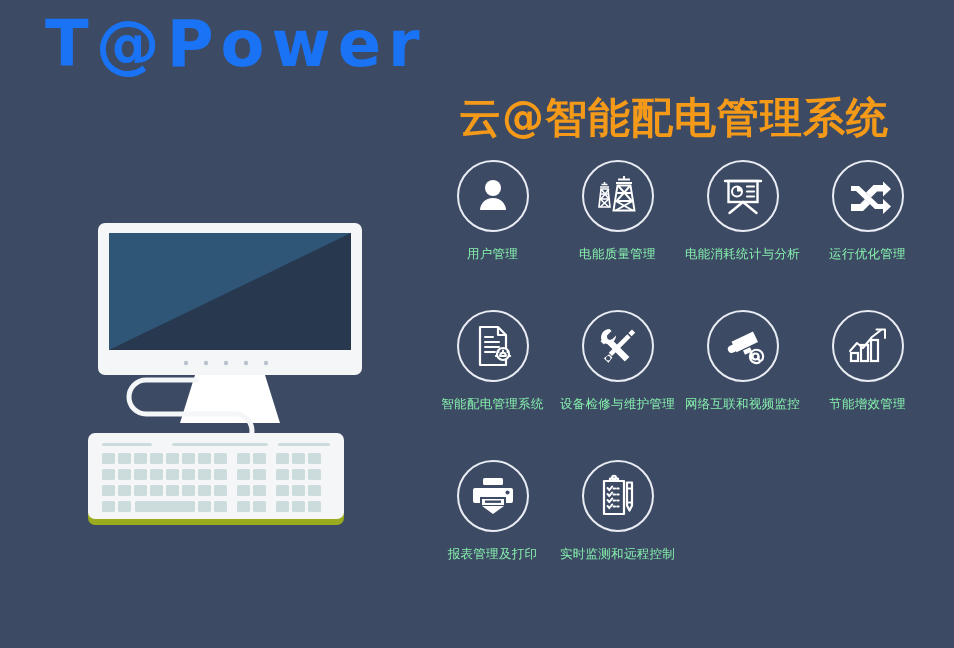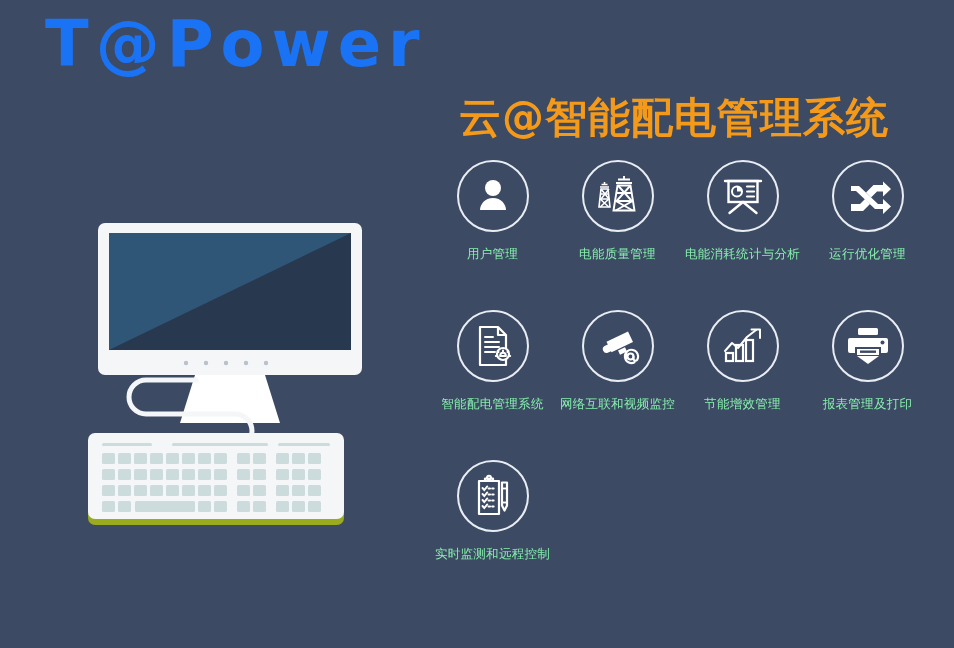--- a/index.html
+++ b/index.html
@@ -224,20 +224,35 @@
           <path d="M15 14h8M15 19h14M15 24h14M15 29h10" stroke-width="2" stroke-linecap="round"></path>
 
           <circle cx="33" cy="31" r="6" fill="#3c4a64"></circle>
           <path d="M30 33h6M33 27.5v1M37.5 29l.8-.8M28.5 29l-.8-.8M39 33h1.2M27 33h-1.2" stroke-width="2" stroke-linecap="round"></path>
           <path d="M30.2 32.5a2.8 2.8 0 0 1 5.6 0" stroke-width="2"></path>
         </svg>
       </div>
       <div class="feature-label">智能配电管理系统</div>
     </div>
 
+    <div class="feature">
+      <div class="feature-circle">
+        <svg width="46" height="46" viewBox="0 0 46 46" fill="#ffffff">
+
+          <path d="M14.5 6a8.5 8.5 0 0 0-8 11.2l-1 1 3.4 3.4 1-1A8.5 8.5 0 0 0 21 12.5l-4.7 4.7-3.6-.9-.9-3.6L16.5 8A8.5 8.5 0 0 0 14.5 6z"></path>
+          <path d="M11.8 20.5l18 18 4.6-4.6-18-18z" transform="rotate(0)"></path>
+
+          <path d="M37 6.5l3.2 3.2-3.6 3.6-3.2-3.2z"></path>
+          <path d="M32.4 11.2l3.2 3.2L17 33l-3.2-3.2z"></path>
+          <path d="M14.2 31.2l3.2 3.2-4 5.4-4.6-4.6z"></path>
+          <circle cx="13.2" cy="35.2" r="2.2" fill="#3c4a64"></circle>
+        </svg>
+      </div>
+      <div class="feature-label">设备检修与维护管理</div>
+    </div>
 
     <div class="feature">
       <div class="feature-circle">
         <svg width="46" height="46" viewBox="0 0 46 46" fill="#ffffff">
 
           <path d="M11.5 18.8L33 8.5l5 10.5-21.5 10.2z"></path>
           <path d="M9.5 23l5.5-2.6 3.2 6.8-5.5 2.6a3.8 3.8 0 0 1-3.2-6.8z"></path>
           <path d="M23 27.5l2 4.2 7-3.3-2-4.2z"></path>
           <path d="M30 29.5h2.4v7H30z"></path>
 

